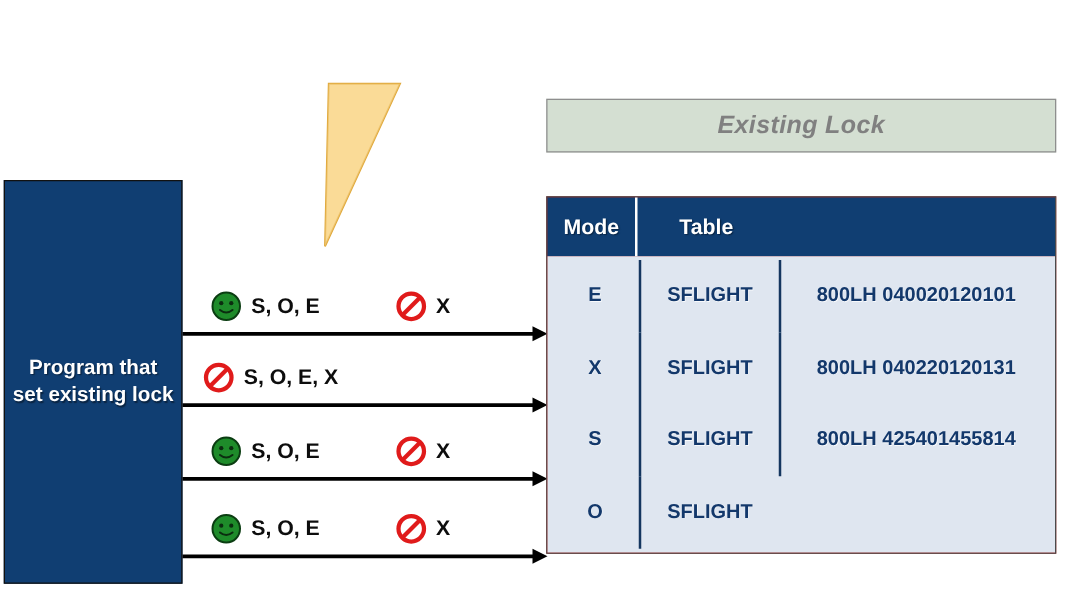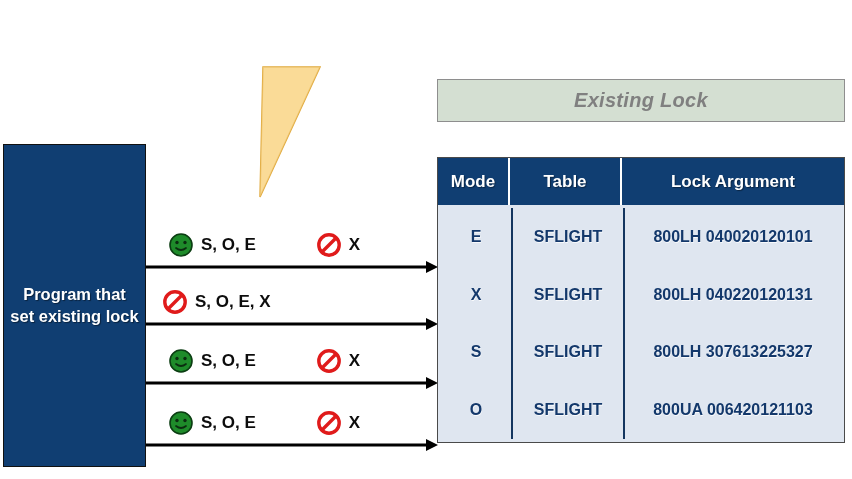--- a/index.html
+++ b/index.html
@@ -305,39 +305,37 @@
   </div>
 
   <div id="existing-lock-banner">
     <span id="existing-lock-title">Existing Lock</span>
   </div>
 
   <div id="lock-table">
     <div id="lock-table-head">
       <div class="th col-mode">Mode</div>
       <div class="th col-table">Table</div>
-      <div class="th col-arg">Lock Argument</div>
     </div>
     <div id="lock-table-body">
       <div class="trow">
         <div class="td col-mode">E</div>
         <div class="td col-table">SFLIGHT</div>
         <div class="td col-arg">800LH 040020120101</div>
       </div>
       <div class="trow">
         <div class="td col-mode">X</div>
         <div class="td col-table">SFLIGHT</div>
         <div class="td col-arg">800LH 040220120131</div>
       </div>
       <div class="trow">
         <div class="td col-mode">S</div>
         <div class="td col-table">SFLIGHT</div>
-        <div class="td col-arg">800LH 307613225327</div>
+        <div class="td col-arg">800LH 425401455814</div>
       </div>
       <div class="trow">
         <div class="td col-mode">O</div>
         <div class="td col-table">SFLIGHT</div>
-        <div class="td col-arg">800UA 006420121103</div>
       </div>
     </div>
   </div>
 
 </div>
 
 </body></html>

